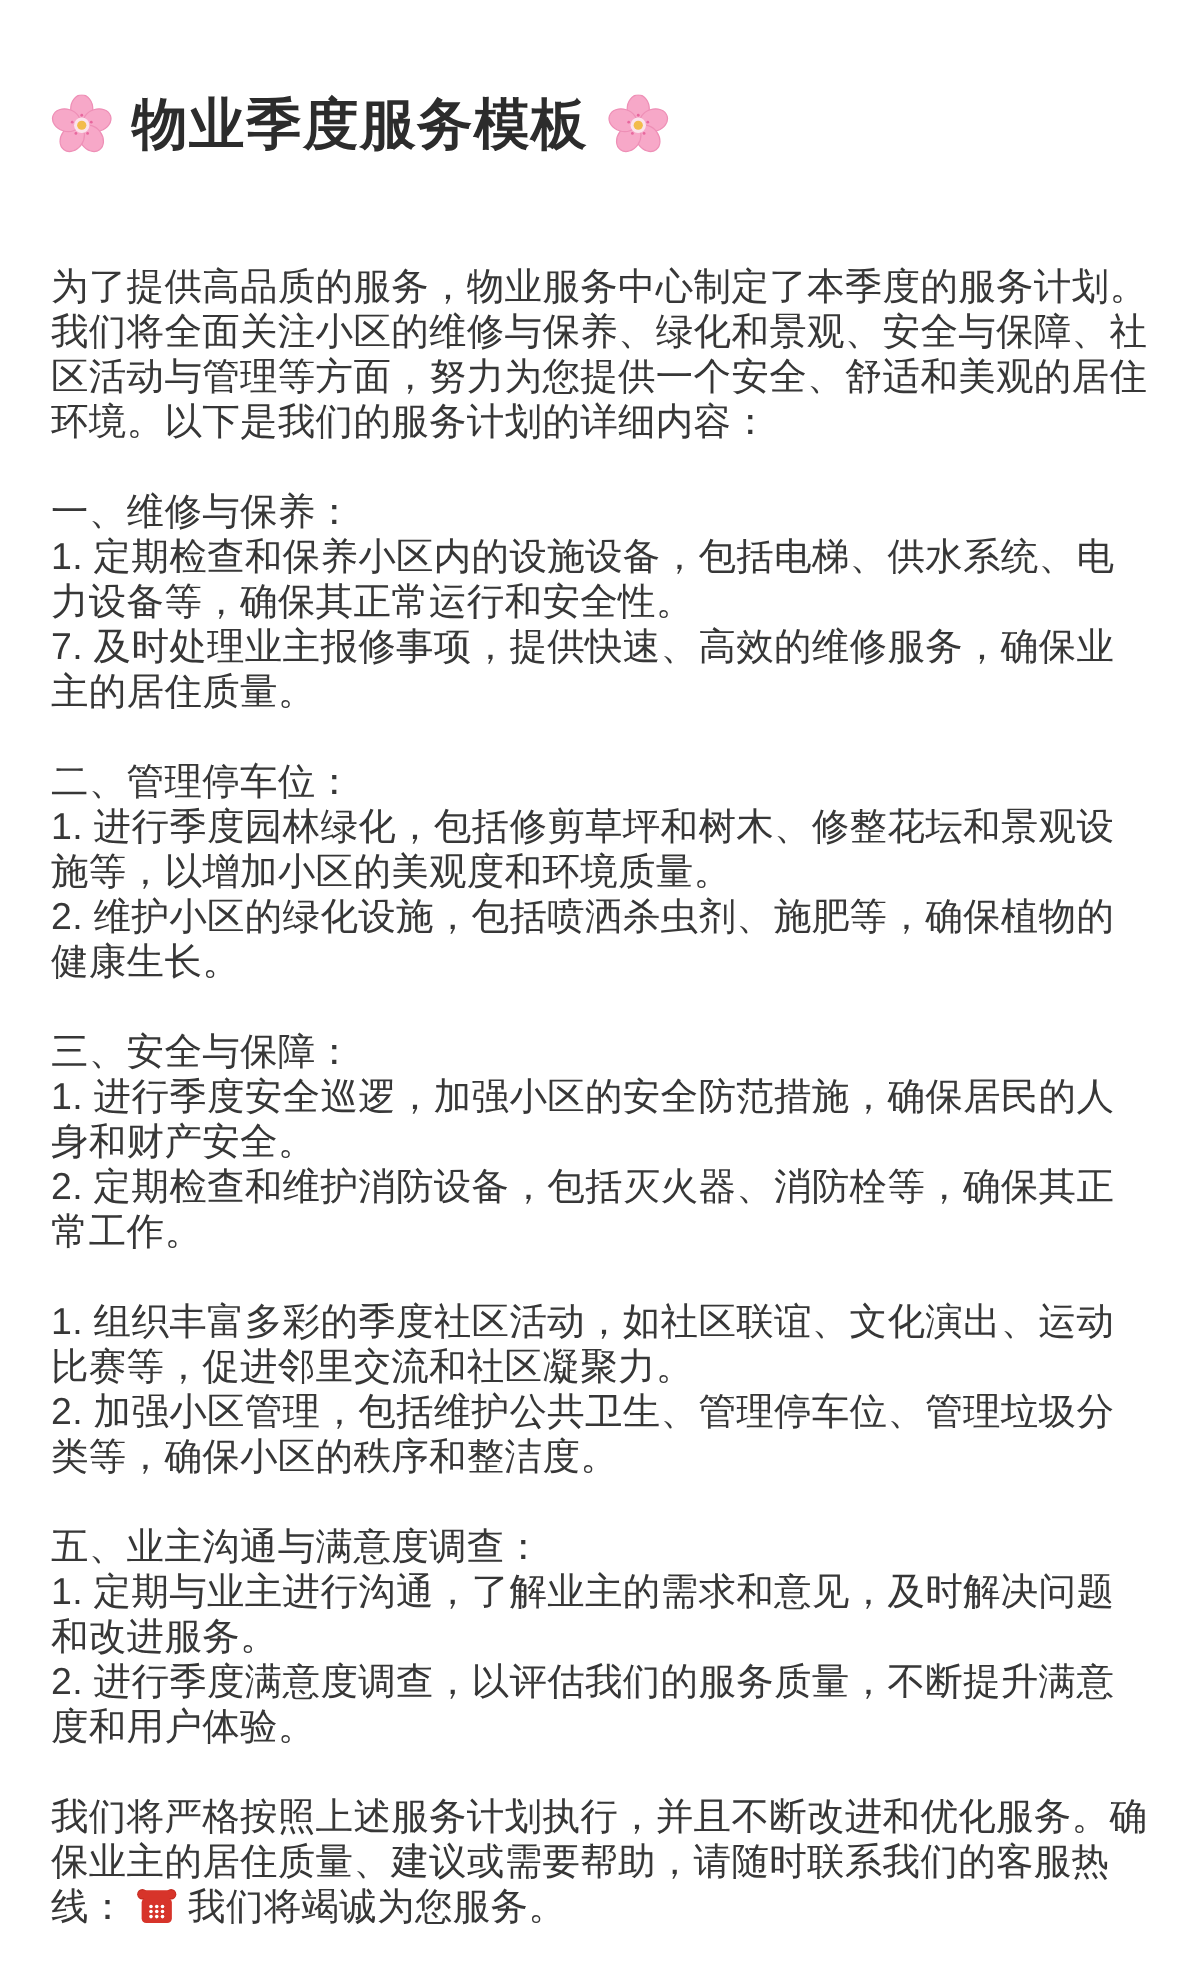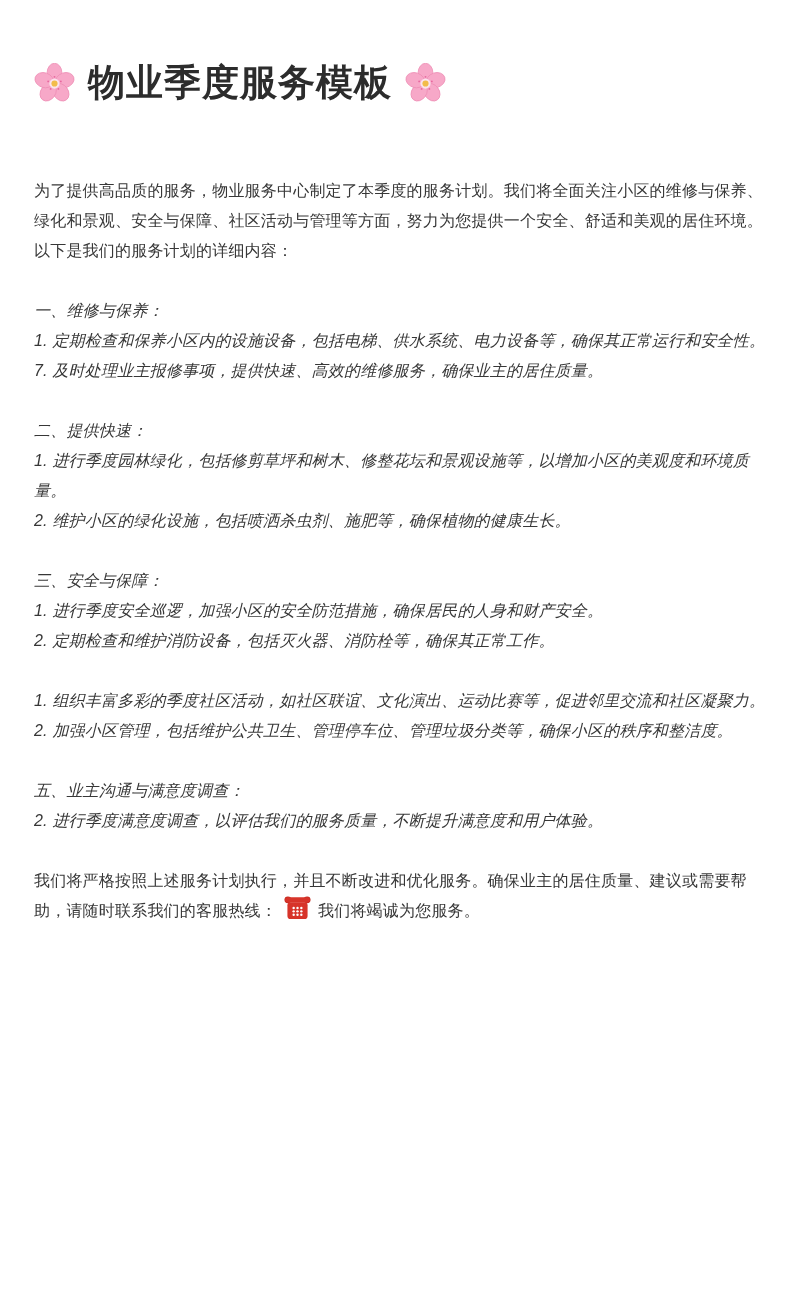--- a/index.html
+++ b/index.html
@@ -31,31 +31,31 @@
     text-align: center;
   }
   .flower {
     display: inline-flex;
     width: 41px;
     height: 41px;
     flex: 0 0 auto;
   }
   .flower svg { width: 100%; height: 100%; }
   .para, .line {
-    font-size: 16px;
+    font-size: 25px;
     line-height: 30px;
     letter-spacing: 0.2px;
     color: #373737;
     margin: 0;
     text-align: left;
     word-break: break-all;
     line-break: strict;
   }
   .intro { margin: 68px 0 30px 0; }
-  .sec { margin: 0 0 30px 0; font-style: italic; }
+  .sec { margin: 0 0 30px 0; }
   .closing { margin: 0; }
   .phone {
     display: inline-block;
     width: 27px;
     height: 24px;
     margin: 0 7px;
     vertical-align: -4px;
   }
   .phone svg { width: 100%; height: 100%; display: block; }
 </style>
@@ -110,38 +110,39 @@
 
   <p class="para intro">为了提供高品质的服务，物业服务中心制定了本季度的服务计划。我们将全面关注小区的维修与保养、绿化和景观、安全与保障、社区活动与管理等方面，努力为您提供一个安全、舒适和美观的居住环境。以下是我们的服务计划的详细内容：</p>
 
   <section class="sec">
     <div class="line">一、维修与保养：</div>
     <div class="line">1. 定期检查和保养小区内的设施设备，包括电梯、供水系统、电力设备等，确保其正常运行和安全性。</div>
     <div class="line">7. 及时处理业主报修事项，提供快速、高效的维修服务，确保业主的居住质量。</div>
   </section>
 
   <section class="sec">
-    <div class="line">二、提供快速：</div>
+    <div class="line">二、管理停车位：</div>
     <div class="line">1. 进行季度园林绿化，包括修剪草坪和树木、修整花坛和景观设施等，以增加小区的美观度和环境质量。</div>
     <div class="line">2. 维护小区的绿化设施，包括喷洒杀虫剂、施肥等，确保植物的健康生长。</div>
   </section>
 
   <section class="sec">
     <div class="line">三、安全与保障：</div>
     <div class="line">1. 进行季度安全巡逻，加强小区的安全防范措施，确保居民的人身和财产安全。</div>
     <div class="line">2. 定期检查和维护消防设备，包括灭火器、消防栓等，确保其正常工作。</div>
   </section>
 
   <section class="sec">
     <div class="line">1. 组织丰富多彩的季度社区活动，如社区联谊、文化演出、运动比赛等，促进邻里交流和社区凝聚力。</div>
     <div class="line">2. 加强小区管理，包括维护公共卫生、管理停车位、管理垃圾分类等，确保小区的秩序和整洁度。</div>
   </section>
 
   <section class="sec">
     <div class="line">五、业主沟通与满意度调查：</div>
+    <div class="line">1. 定期与业主进行沟通，了解业主的需求和意见，及时解决问题和改进服务。</div>
     <div class="line">2. 进行季度满意度调查，以评估我们的服务质量，不断提升满意度和用户体验。</div>
   </section>
 
   <p class="para closing"><span>我们将严格按照上述服务计划执行，并且不断改进和优化服务。确保业主的居住质量、建议或需要帮助，请随时联系我们的客服热线：</span><span class="phone"><svg viewBox="0 0 28 25" xmlns="http://www.w3.org/2000/svg" aria-hidden="true">
           <circle cx="4" cy="4" r="3.6" fill="#c22b21"></circle>
           <circle cx="24" cy="4" r="3.6" fill="#c22b21"></circle>
           <rect x="1" y="1.2" width="26" height="5.6" rx="2.8" fill="#d7342a"></rect>
           <rect x="3.5" y="6.5" width="21" height="17.5" rx="3.2" fill="#d7342a"></rect>
           <g fill="#ffffff">
             <circle cx="10" cy="12.5" r="1.25"></circle>

